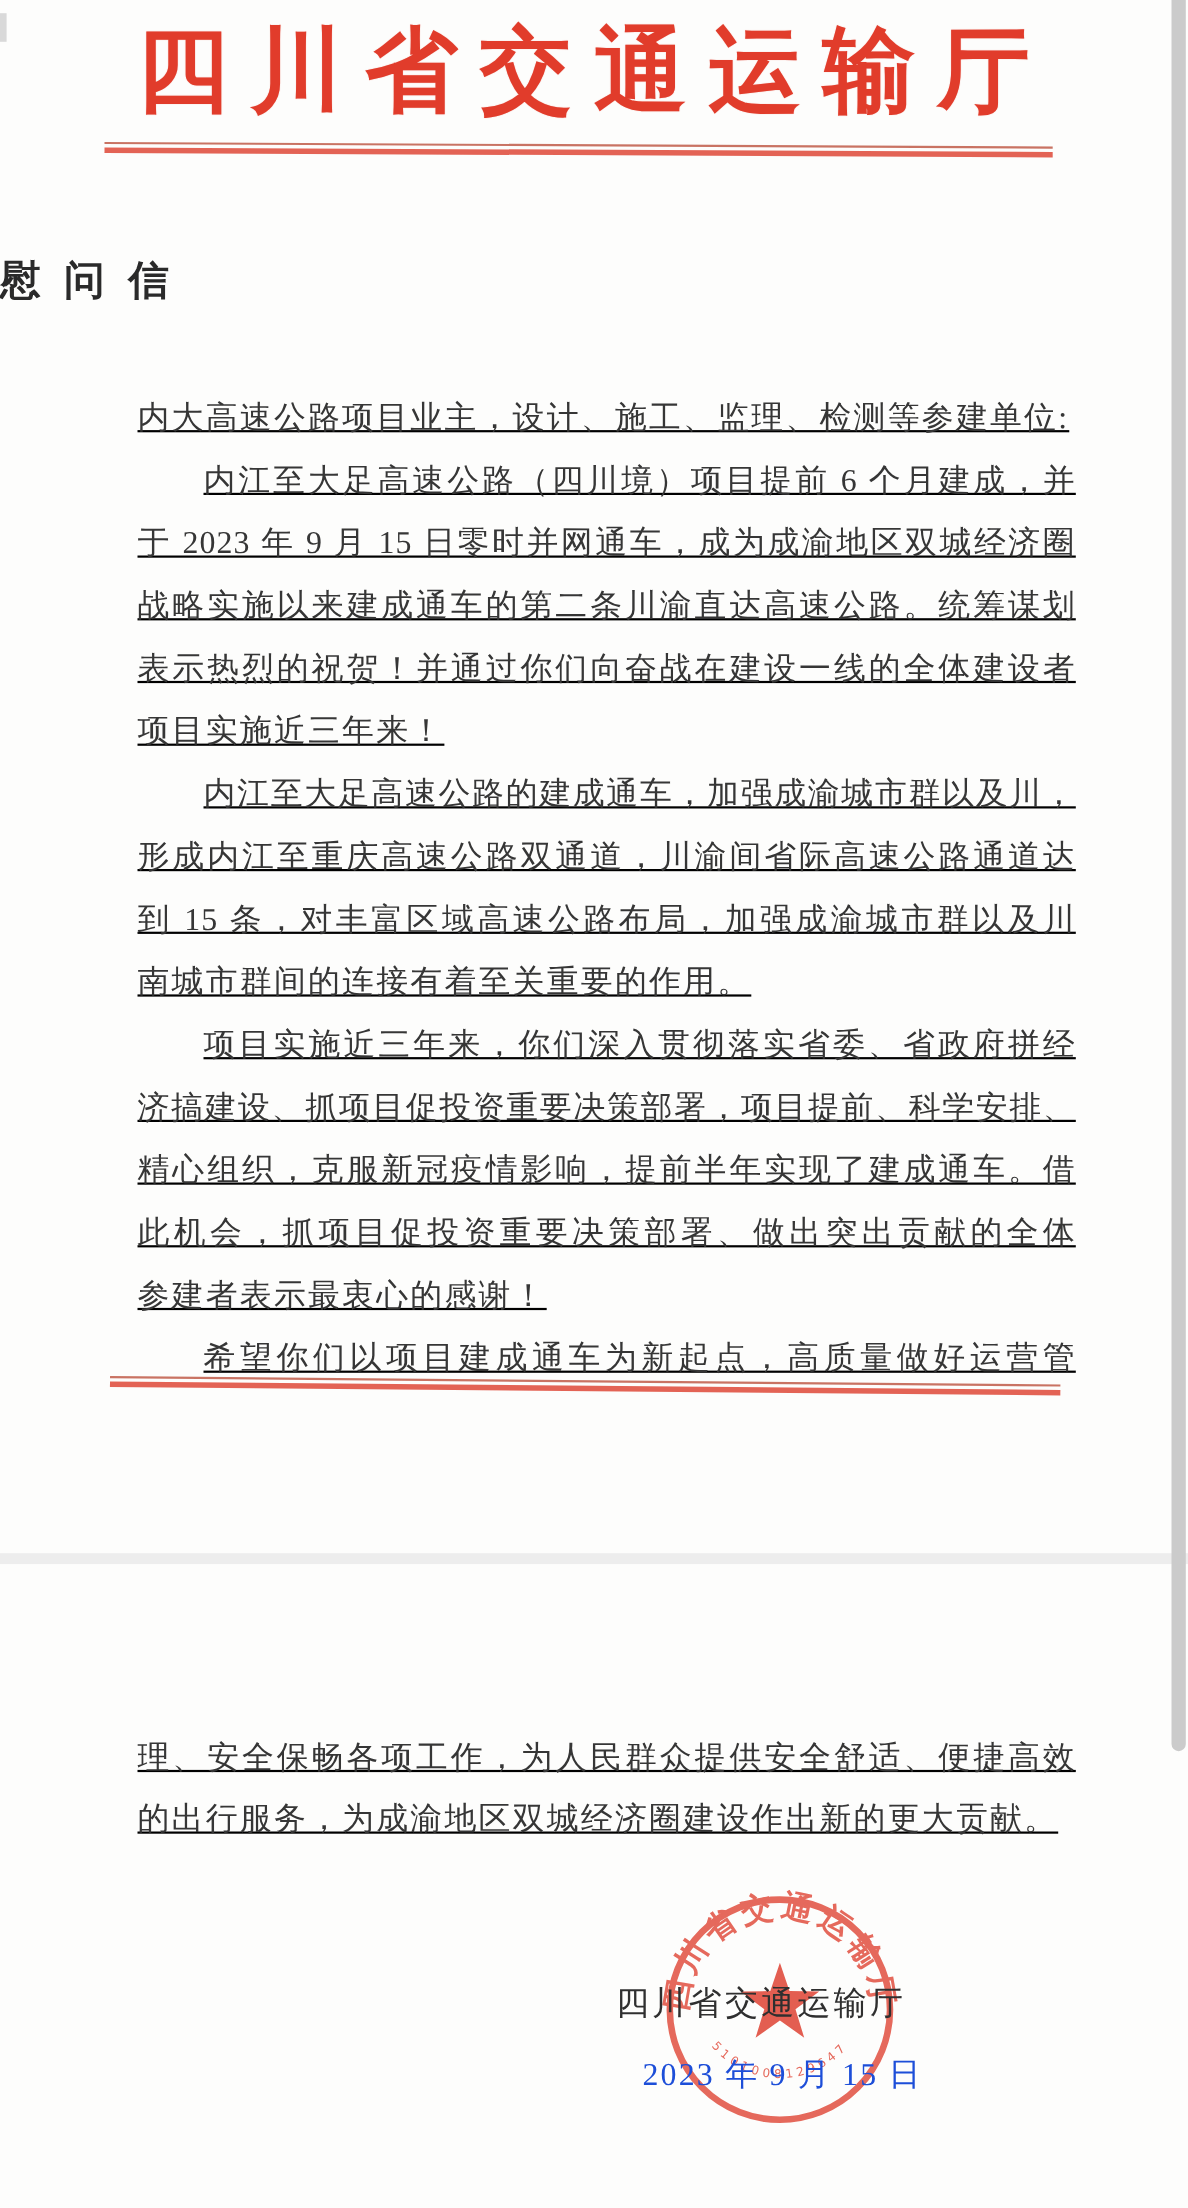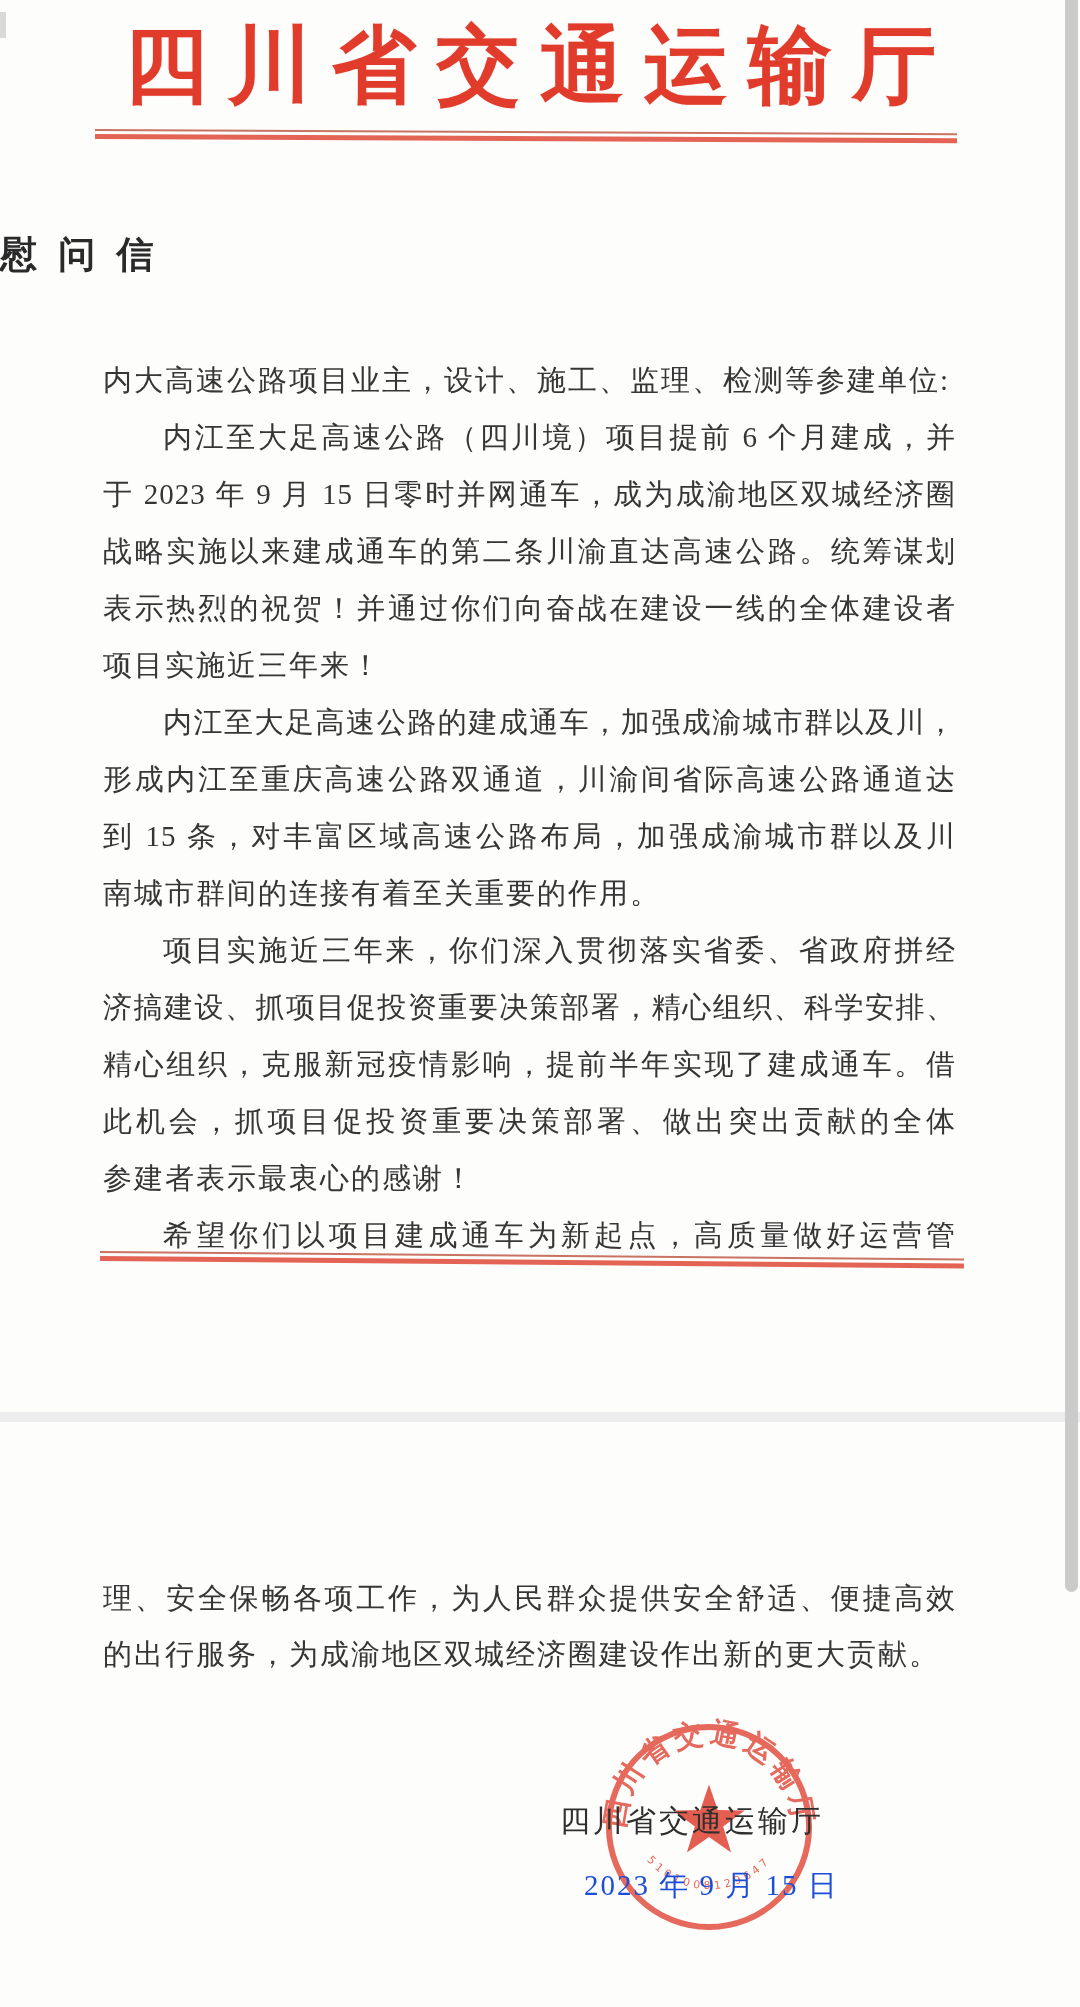--- a/index.html
+++ b/index.html
@@ -21,21 +21,21 @@
   .rule-top{position:absolute;top:129px;left:95px;width:862px;transform:rotate(0.28deg);transform-origin:left center;}
   .rule-bottom{position:absolute;top:1251px;left:100px;width:864px;transform:rotate(0.5deg);transform-origin:left center;}
   .rule-thin{height:2px;background:#bf5a48;opacity:.85;}
   .rule-thick{height:5px;background:#e05243;margin-top:3px;opacity:.9;}
   
   .letter-title{
     position:absolute;top:230px;left:0;width:1080px;text-align:left;
     font-size:37px;font-weight:700;color:#2a2a2a;letter-spacing:6px;
   }
   
-  .body-block{position:absolute;left:103px;width:853px;}
+  .body-block{position:absolute;left:125px;width:853px;text-decoration:underline;}
   .p1{top:352px;}
   .p2{top:1570px;}
   .line{
     height:57px;line-height:57px;
     font-size:29px;color:#363636;letter-spacing:2px;
     white-space:nowrap;
   }
   .line.fill{white-space:normal;text-align:justify;text-align-last:justify;letter-spacing:1px;}
   .line.indent{padding-left:60px;}
   .line.fill.indent{padding-left:60px;}
@@ -81,21 +81,21 @@
     <div class="line fill indent">内江至大足高速公路（四川境）项目提前 6 个月建成，并</div>
     <div class="line fill">于 2023 年 9 月 15 日零时并网通车，成为成渝地区双城经济圈</div>
     <div class="line fill">战略实施以来建成通车的第二条川渝直达高速公路。统筹谋划</div>
     <div class="line fill">表示热烈的祝贺！并通过你们向奋战在建设一线的全体建设者</div>
     <div class="line">项目实施近三年来！</div>
     <div class="line fill indent">内江至大足高速公路的建成通车，加强成渝城市群以及川，</div>
     <div class="line fill">形成内江至重庆高速公路双通道，川渝间省际高速公路通道达</div>
     <div class="line fill">到 15 条，对丰富区域高速公路布局，加强成渝城市群以及川</div>
     <div class="line">南城市群间的连接有着至关重要的作用。</div>
     <div class="line fill indent">项目实施近三年来，你们深入贯彻落实省委、省政府拼经</div>
-    <div class="line fill">济搞建设、抓项目促投资重要决策部署，精心组织、科学安排、</div>
+    <div class="line fill">济搞建设、抓项目促投资重要决策部署，项目提前、科学安排、</div>
     <div class="line fill">精心组织，克服新冠疫情影响，提前半年实现了建成通车。借</div>
     <div class="line fill">此机会，抓项目促投资重要决策部署、做出突出贡献的全体</div>
     <div class="line">参建者表示最衷心的感谢！</div>
     <div class="line fill indent">希望你们以项目建成通车为新起点，高质量做好运营管</div>
   </div>
 
   <div class="rule-bottom">
     <div class="rule-thin"></div>
     <div class="rule-thick"></div>
   </div>

